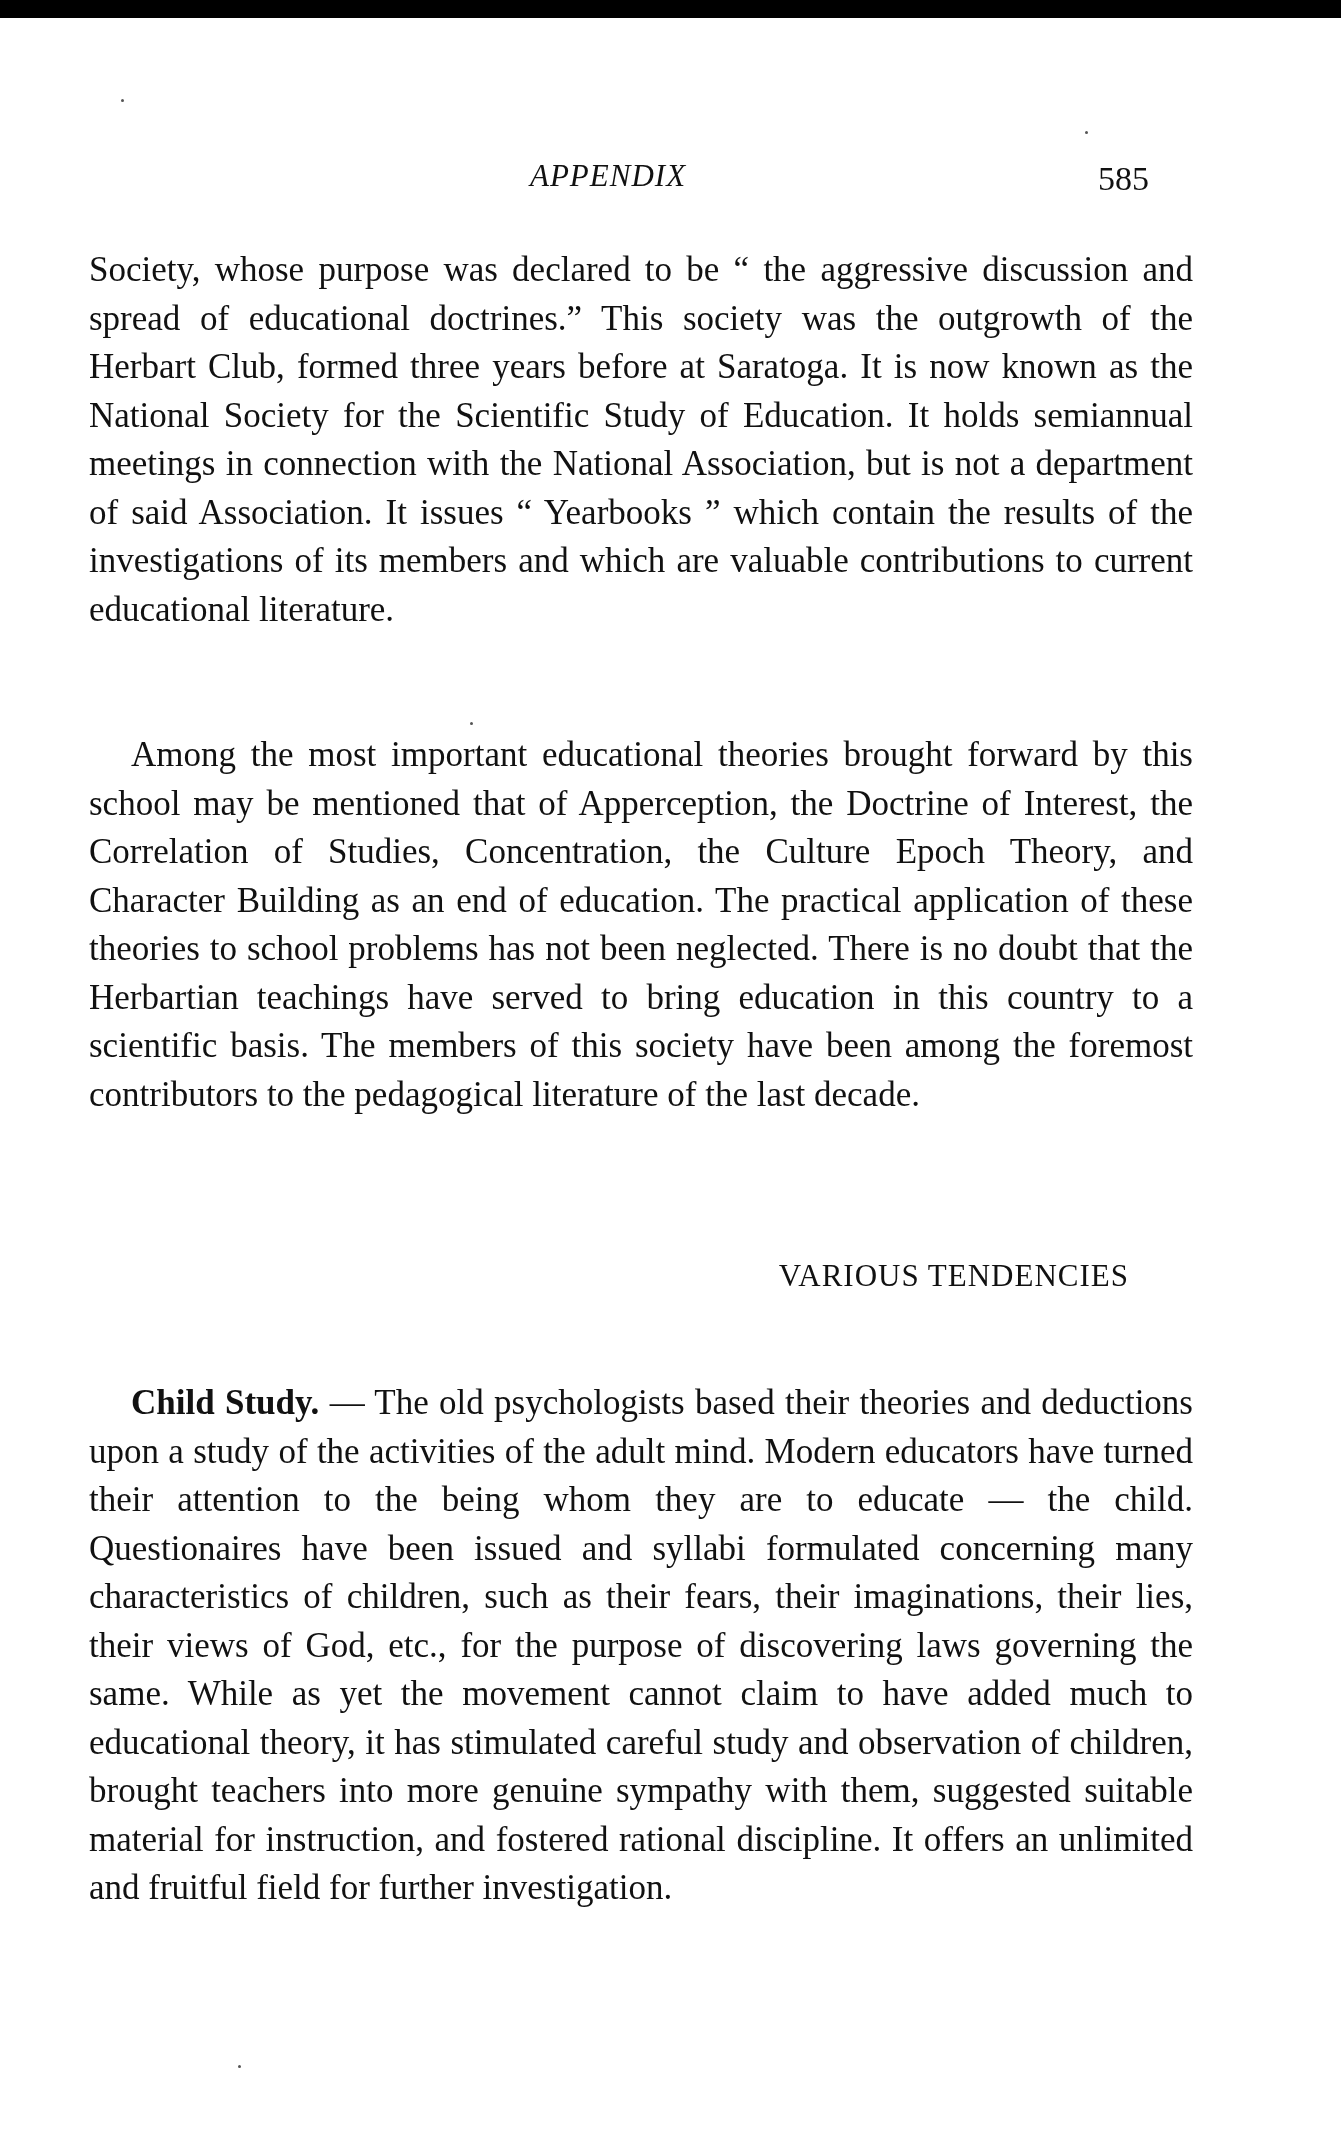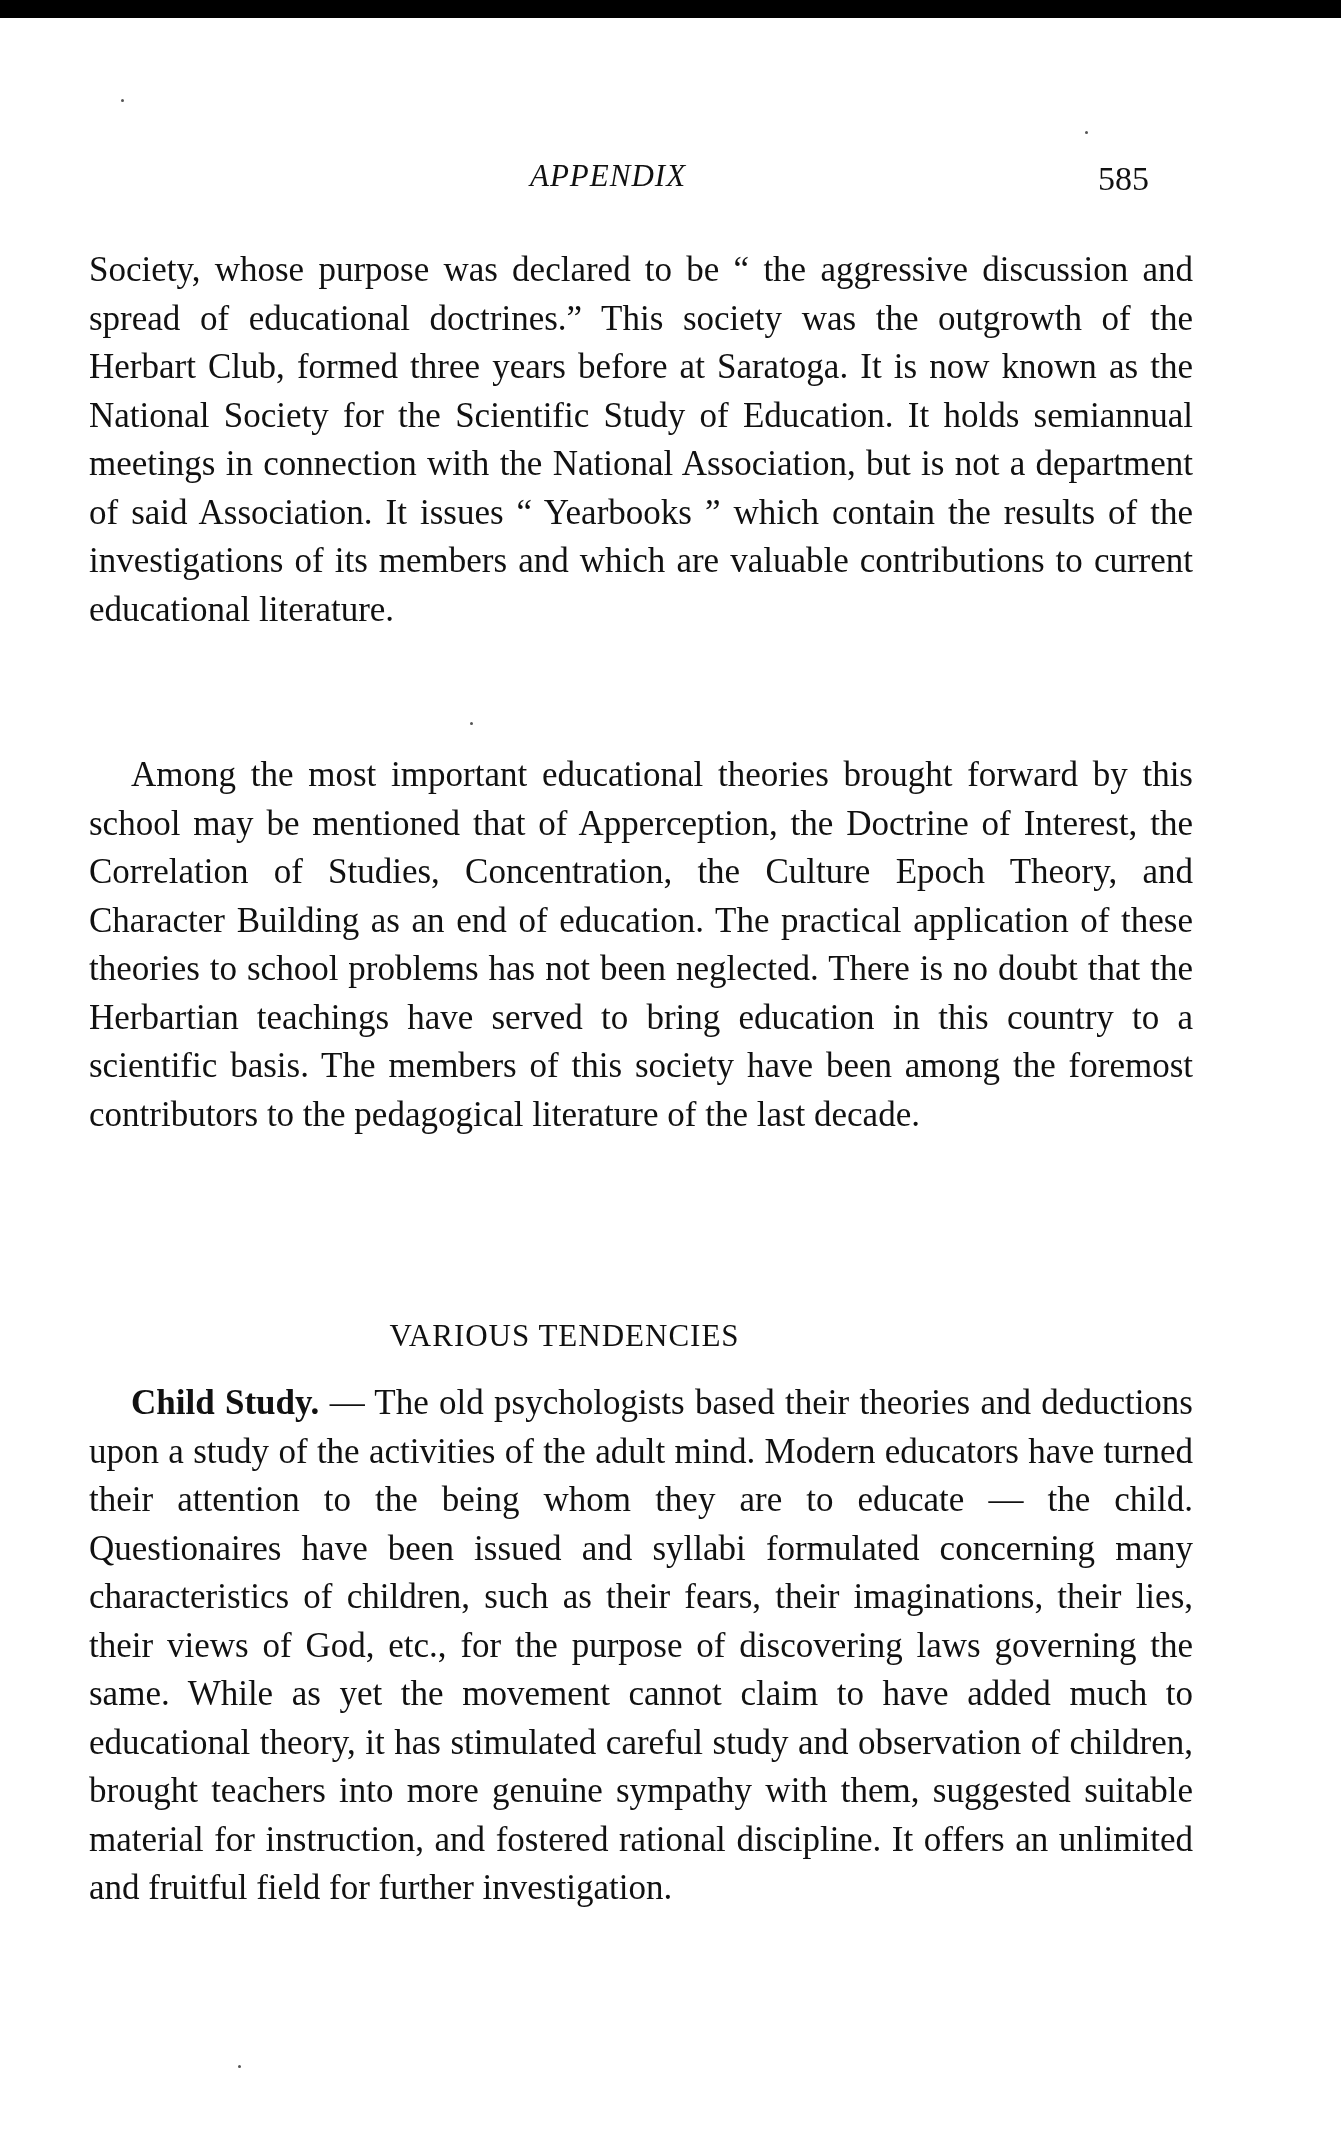--- a/index.html
+++ b/index.html
@@ -6,22 +6,22 @@
   body { width: 1341px; height: 2132px; position: relative; overflow: hidden;
          font-family: "Liberation Serif", "DejaVu Serif", serif; color: #111; }
   .topbar { position: absolute; left: 0; top: 0; width: 1341px; height: 18px; background: #000; }
   .running-head { position: absolute; top: 158px; left: 0; width: 1167px; height: 50px; }
   .head-title { position: absolute; left: 530px; top: 0; font-style: italic; font-size: 31px; letter-spacing: 1px; }
   .page-num { position: absolute; left: 1098px; top: 2px; font-size: 34px; }
   .text { position: absolute; left: 89px; width: 1104px; font-size: 35px; line-height: 48.5px; text-align: justify; }
   .text p { margin: 0; }
   .indent { text-indent: 42px; }
   #block1 { top: 246px; }
-  #block2 { top: 751px; }
-  .section-heading { position: absolute; top: 1318px; left: 0; width: 1129px; text-align: center; font-size: 31px; letter-spacing: 1px; }
+  #block2 { top: 731px; }
+  .section-heading { position: absolute; top: 1258px; left: 0; width: 1129px; text-align: right; font-size: 31px; letter-spacing: 1px; }
   #block3 { top: 1379px; }
   .runin { font-weight: bold; }
   .speck { position: absolute; width: 3px; height: 3px; background: #555; border-radius: 50%; }
 </style>
 </head>
 <body>
 
 <div class="topbar"></div>
 
 <div class="running-head">

